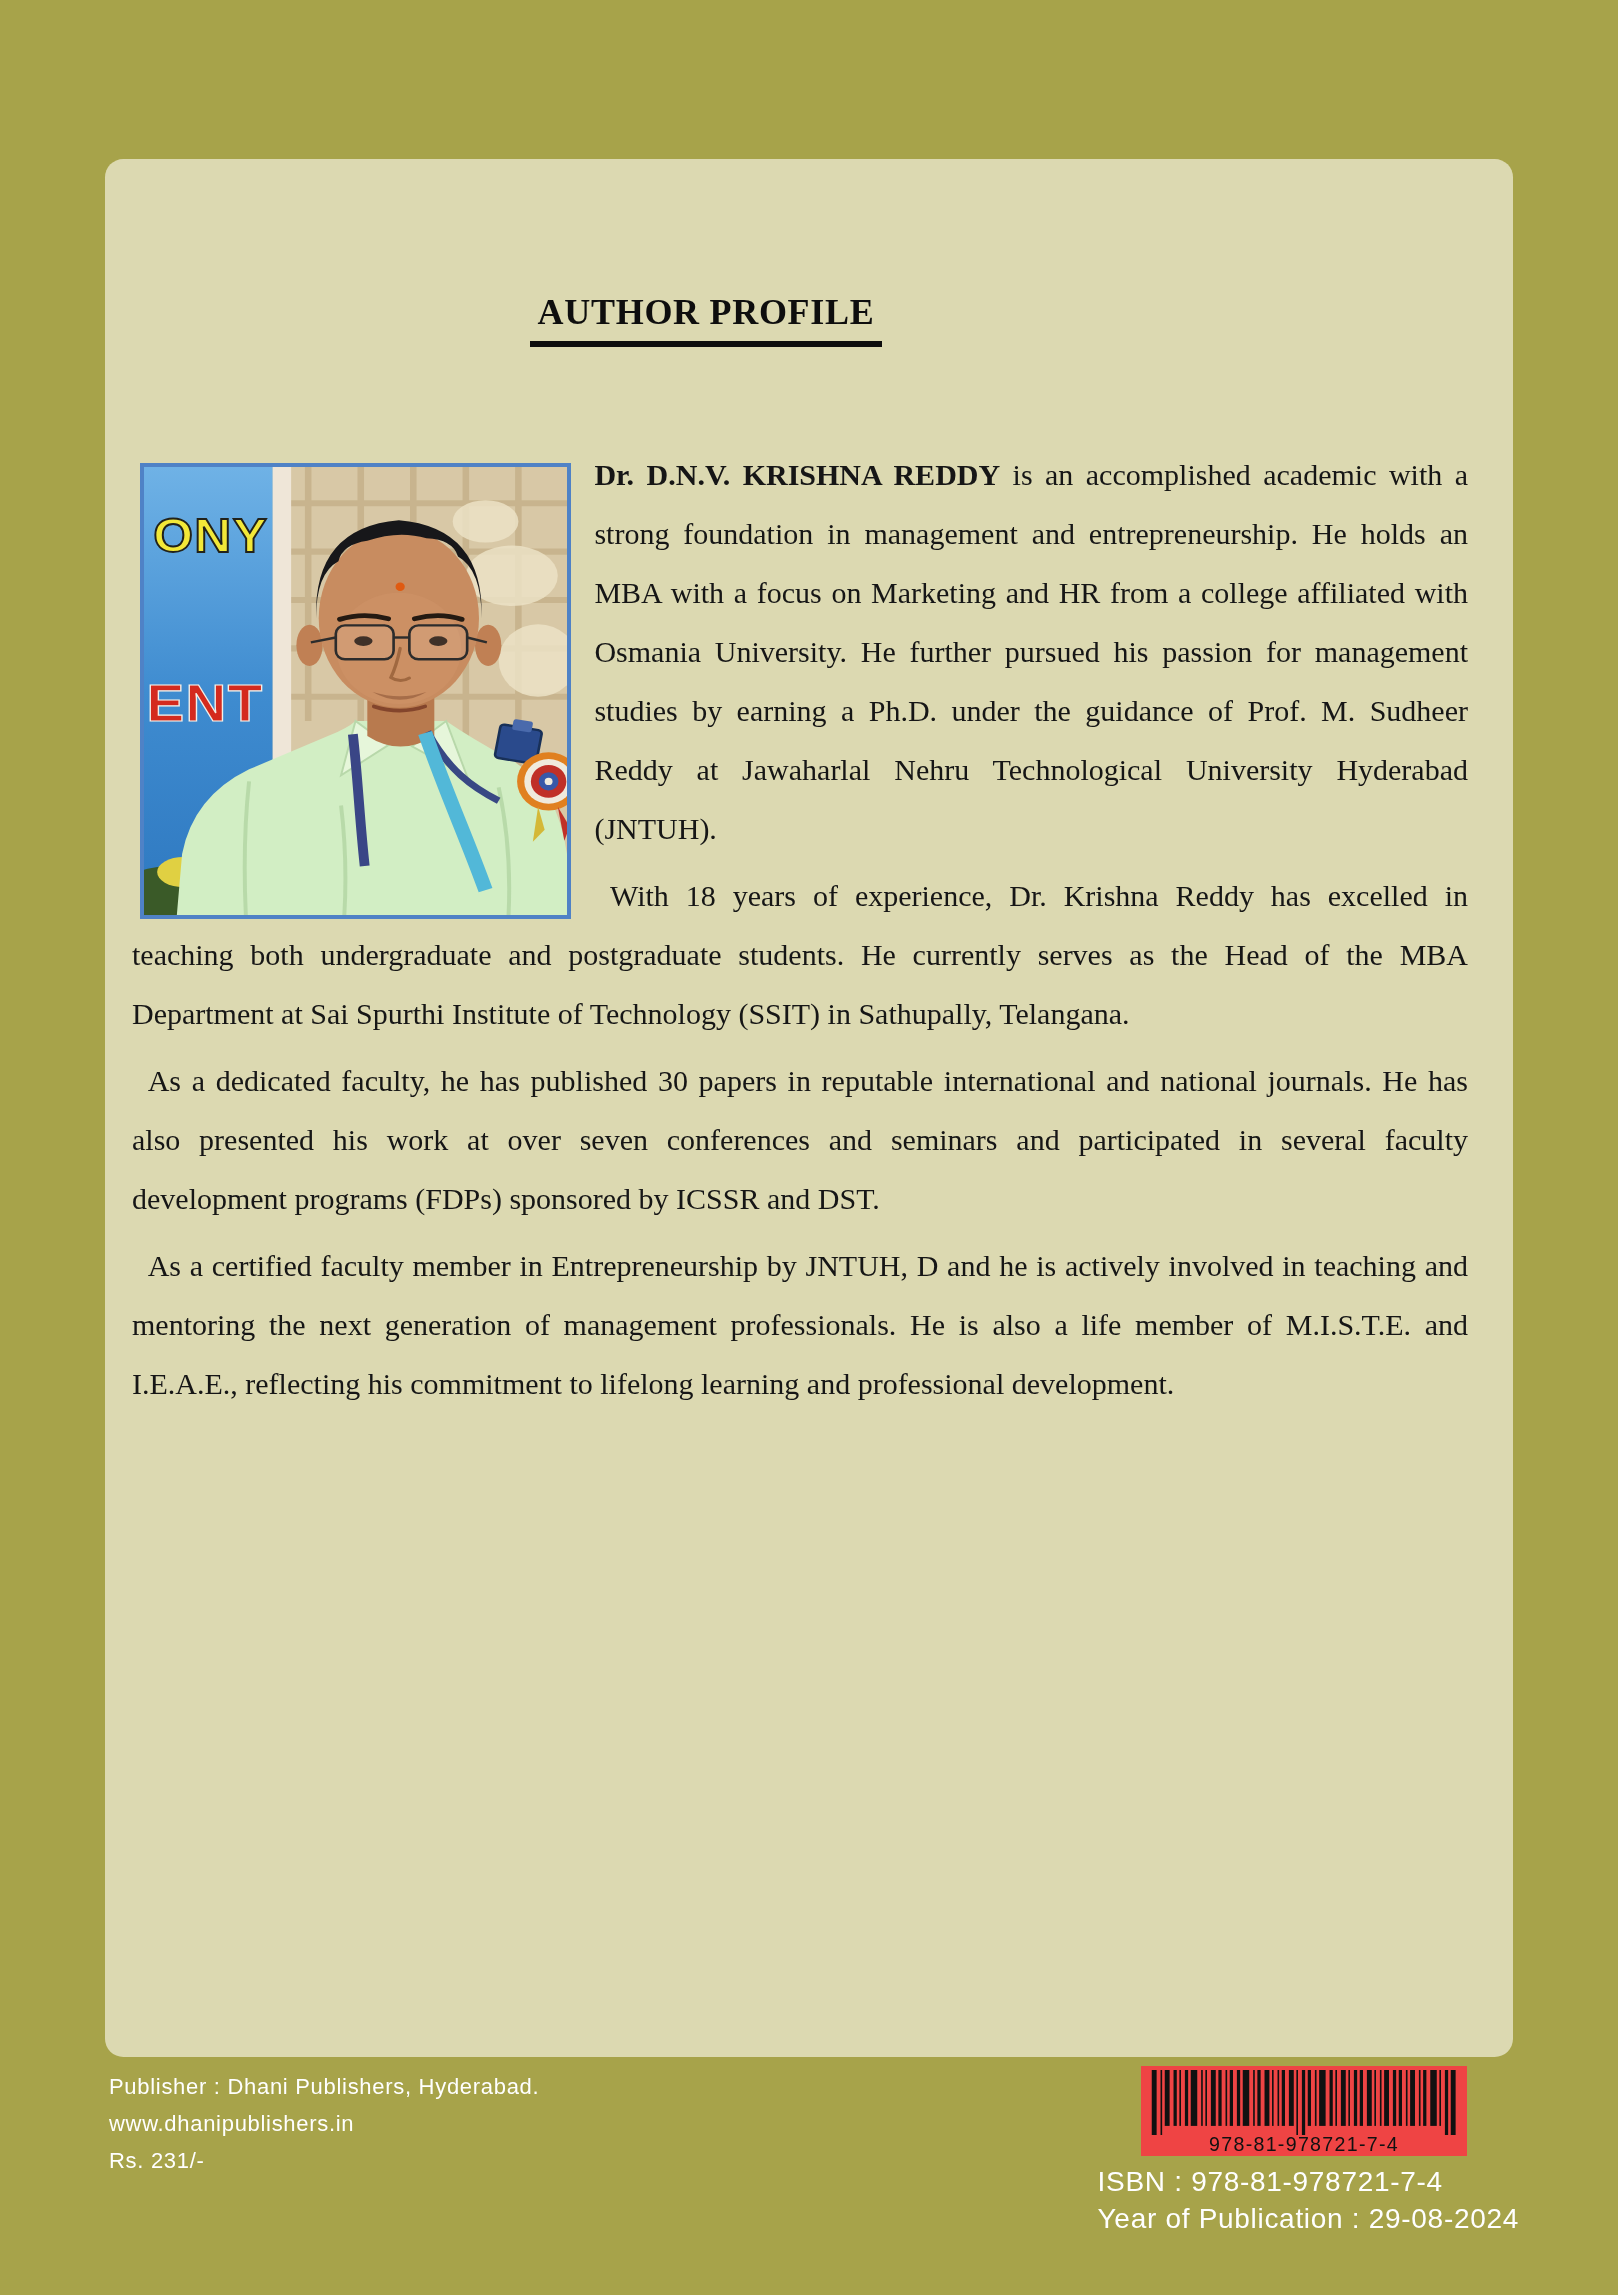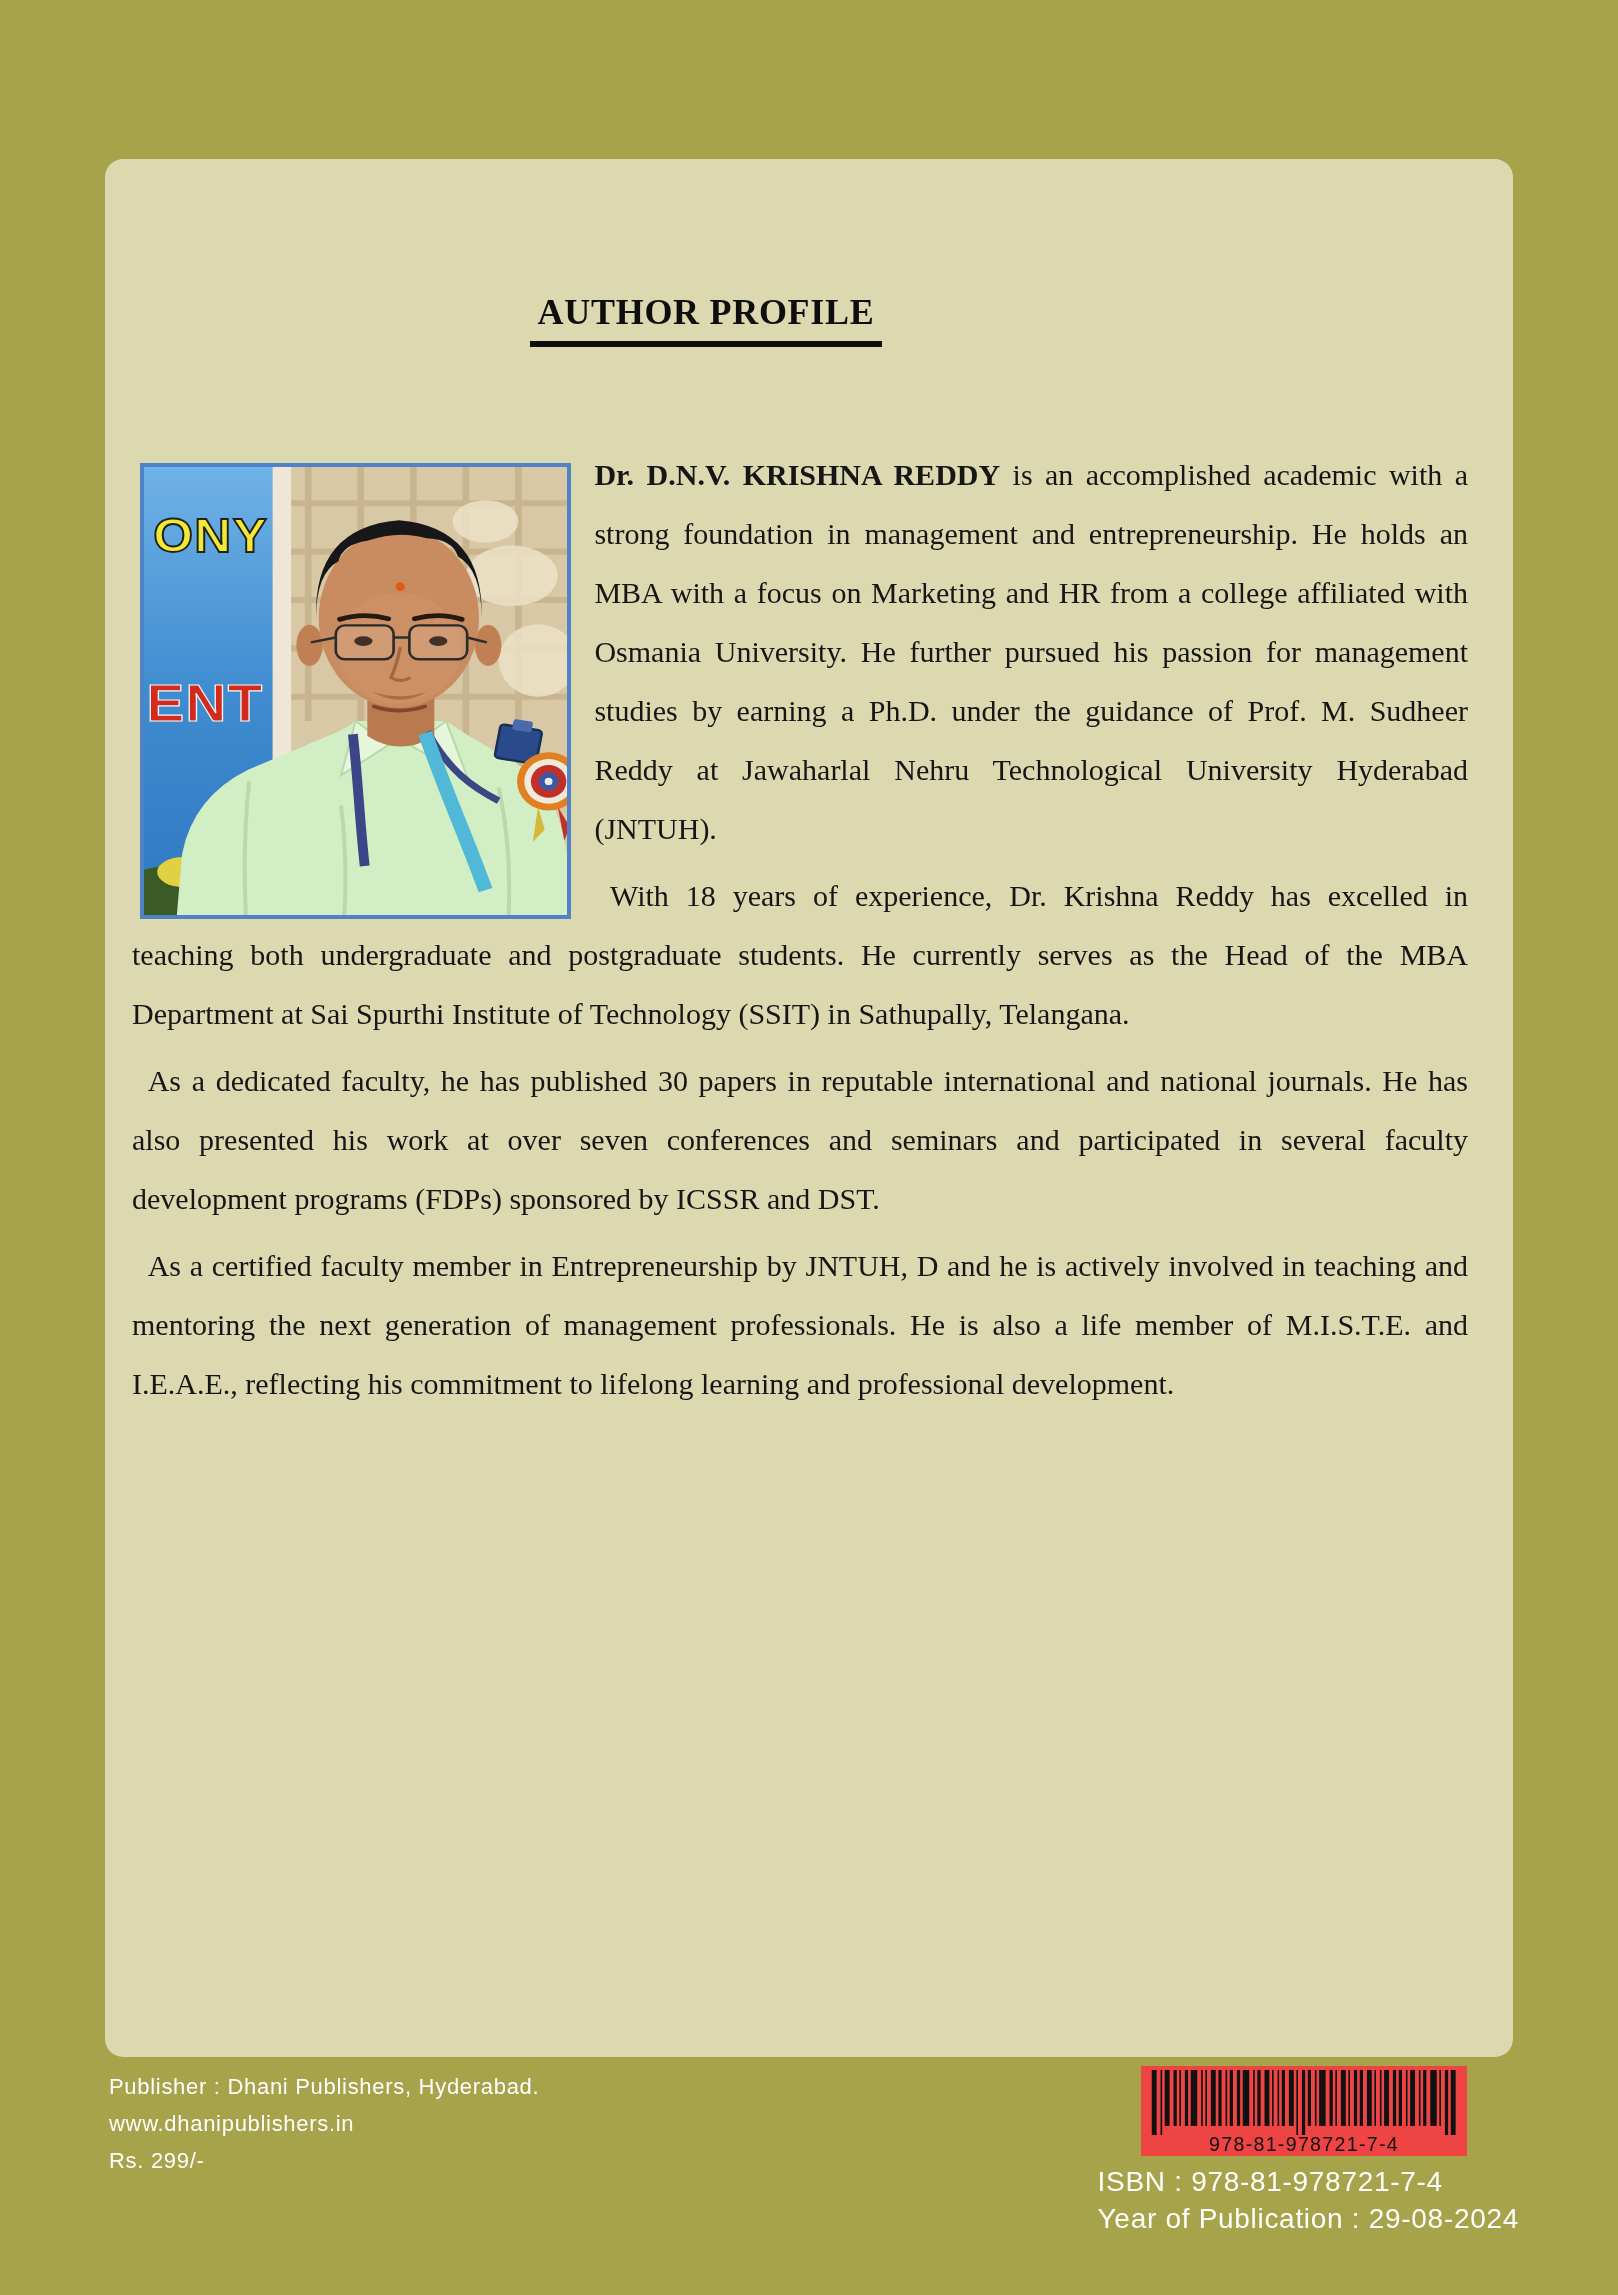--- a/index.html
+++ b/index.html
@@ -186,21 +186,21 @@
 
   <p><span class="author-name">Dr. D.N.V. KRISHNA REDDY</span><span> is an accomplished academic with a strong foundation in management and entrepreneurship. He holds an MBA with a focus on Marketing and HR from a college affiliated with Osmania University. He further pursued his passion for management studies by earning a Ph.D. under the guidance of Prof. M. Sudheer Reddy at Jawaharlal Nehru Technological University Hyderabad (JNTUH).</span></p>
   <p class="indent">With 18 years of experience, Dr. Krishna Reddy has excelled in teaching both undergraduate and postgraduate students. He currently serves as the Head of the MBA Department at Sai Spurthi Institute of Technology (SSIT) in Sathupally, Telangana.</p>
   <p class="indent">As a dedicated faculty, he has published 30 papers in reputable international and national journals. He has also presented his work at over seven conferences and seminars and participated in several faculty development programs (FDPs) sponsored by ICSSR and DST.</p>
   <p class="indent">As a certified faculty member in Entrepreneurship by JNTUH, D and he is actively involved in teaching and mentoring the next generation of management professionals. He is also a life member of M.I.S.T.E. and I.E.A.E., reflecting his commitment to lifelong learning and professional development.</p>
 </div>
 
 <div class="footer-left">
   <div>Publisher : Dhani Publishers, Hyderabad.</div>
   <div>www.dhanipublishers.in</div>
-  <div>Rs. 299/-</div>
+  <div>Rs. 231/-</div>
 </div>
 
 <div class="barcode-box">
   <svg width="313" height="65" viewBox="0 0 478 100">
     <g>
         <rect x="4" y="0" width="7.5" height="100" fill="#111"></rect>
         <rect x="17.5" y="0" width="2.5" height="100" fill="#111"></rect>
         <rect x="24" y="0" width="7.5" height="86" fill="#111"></rect>
         <rect x="37.5" y="0" width="5" height="86" fill="#111"></rect>
         <rect x="46.5" y="0" width="2.5" height="86" fill="#111"></rect>

